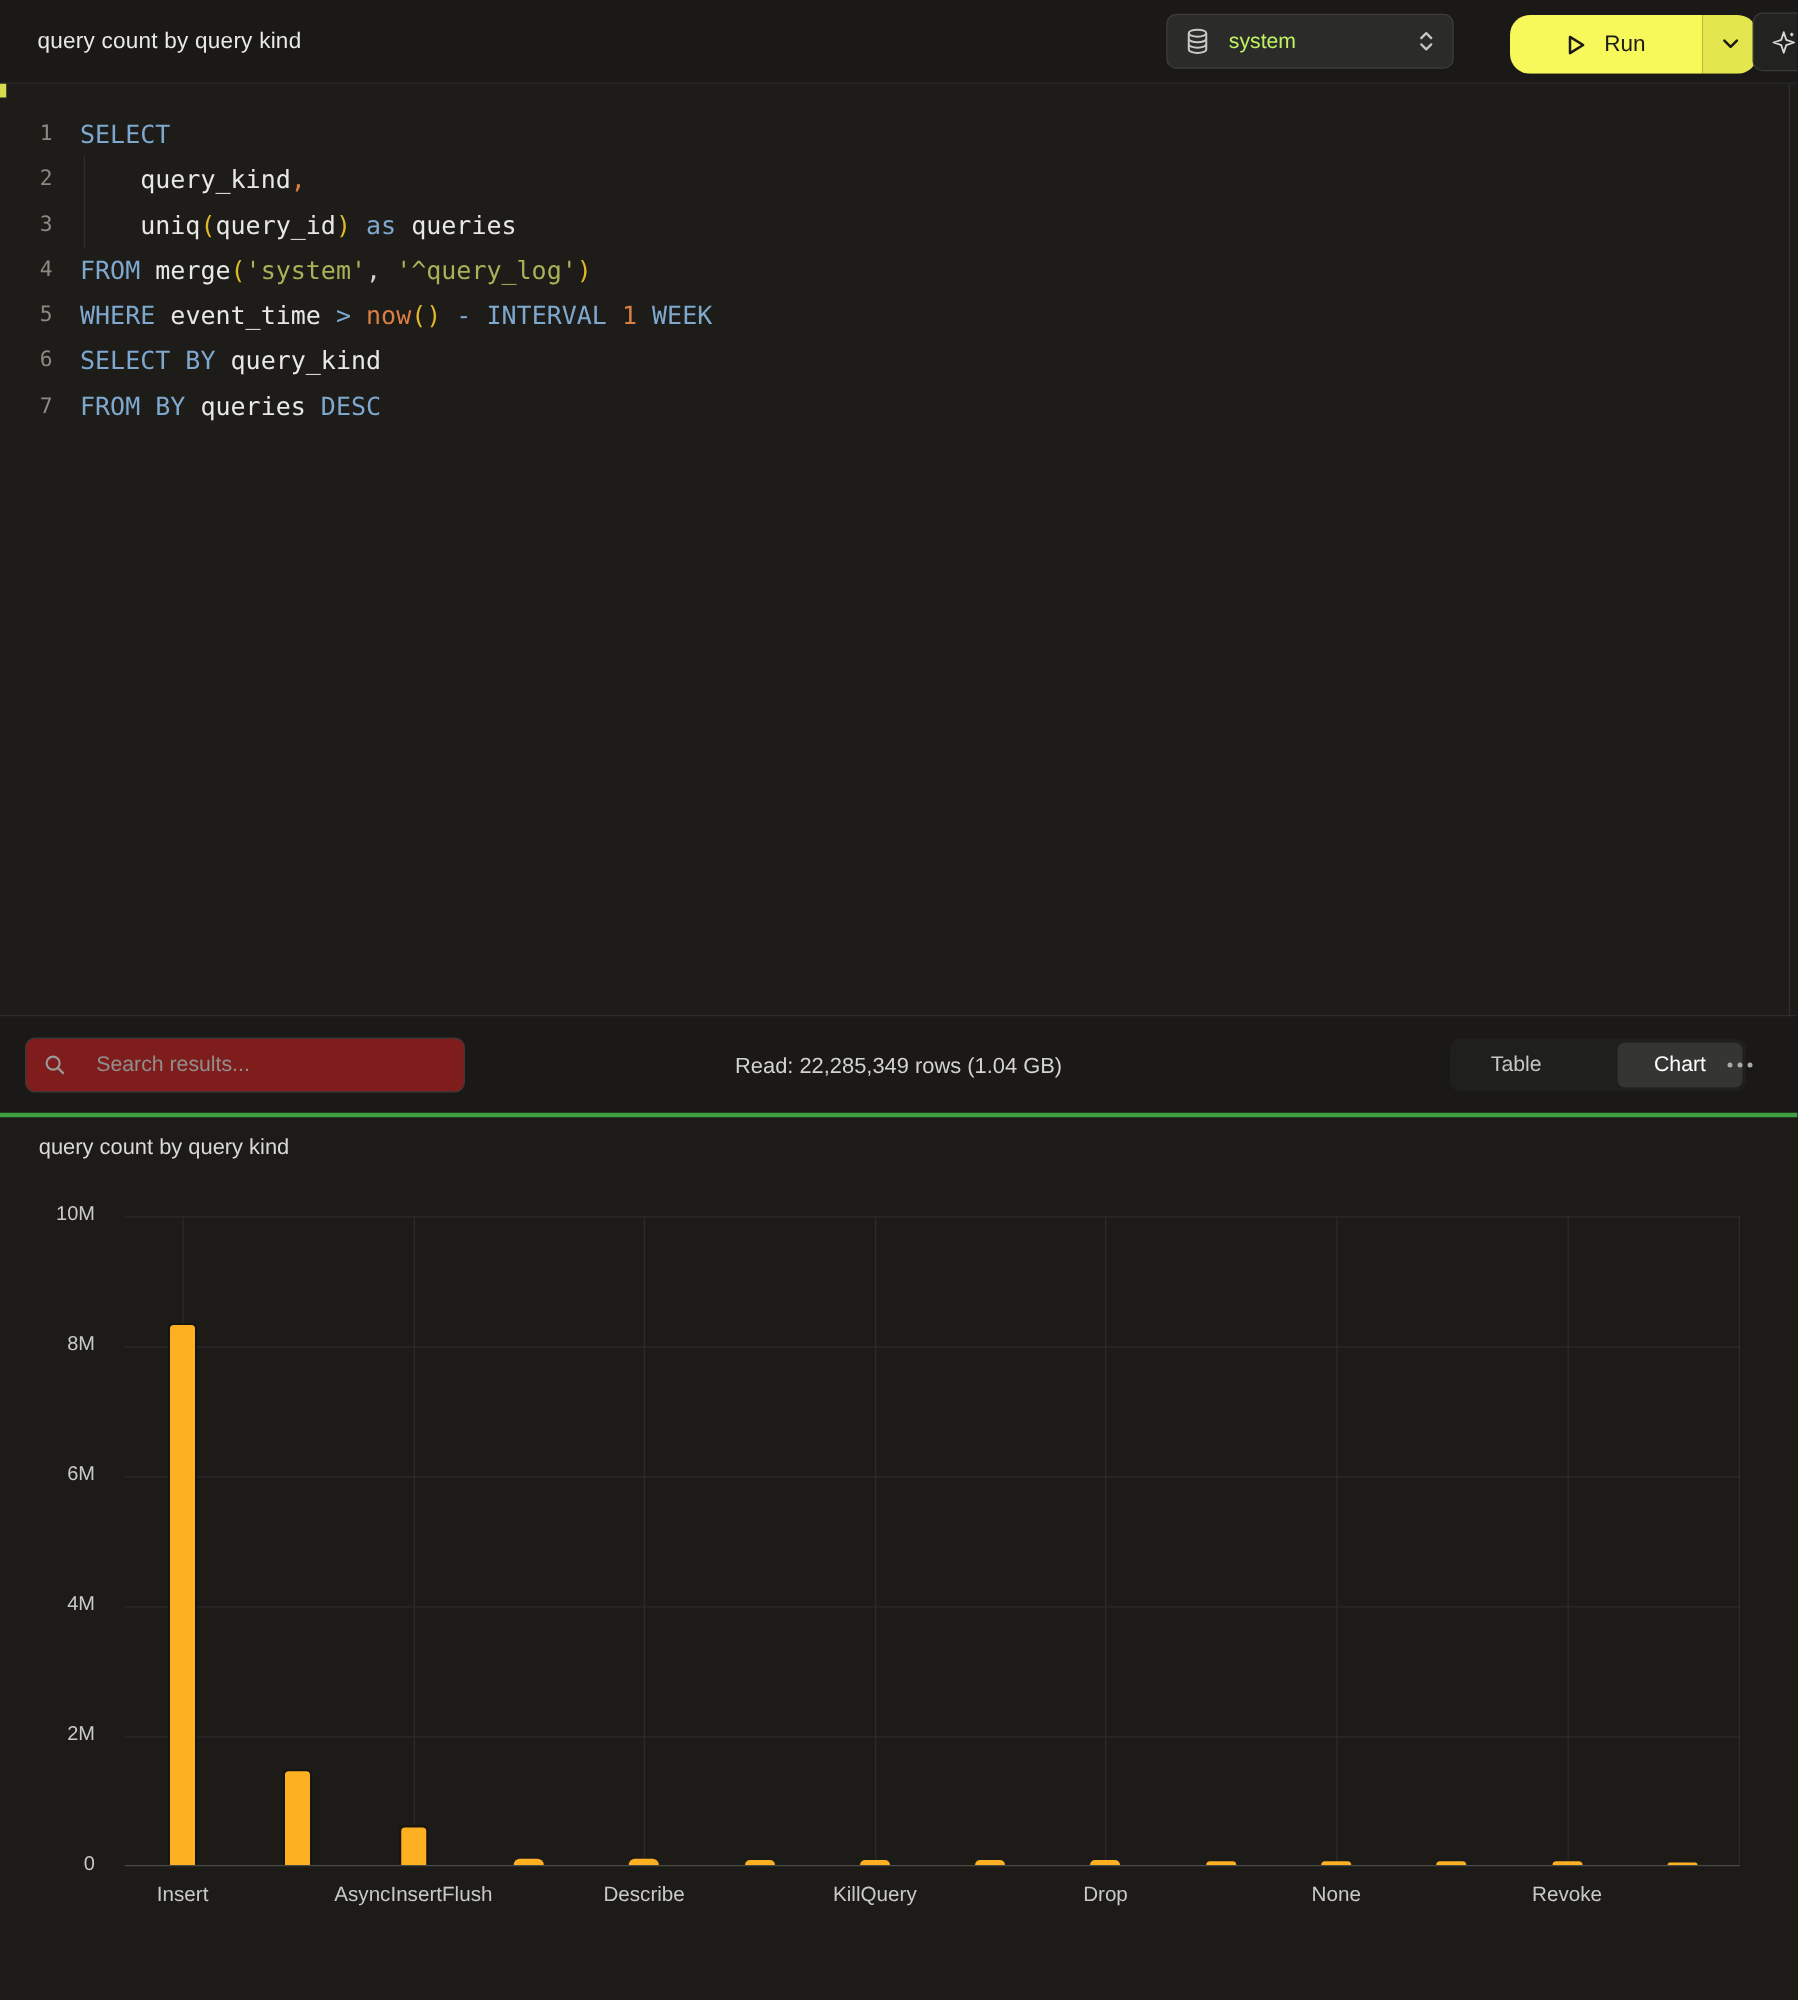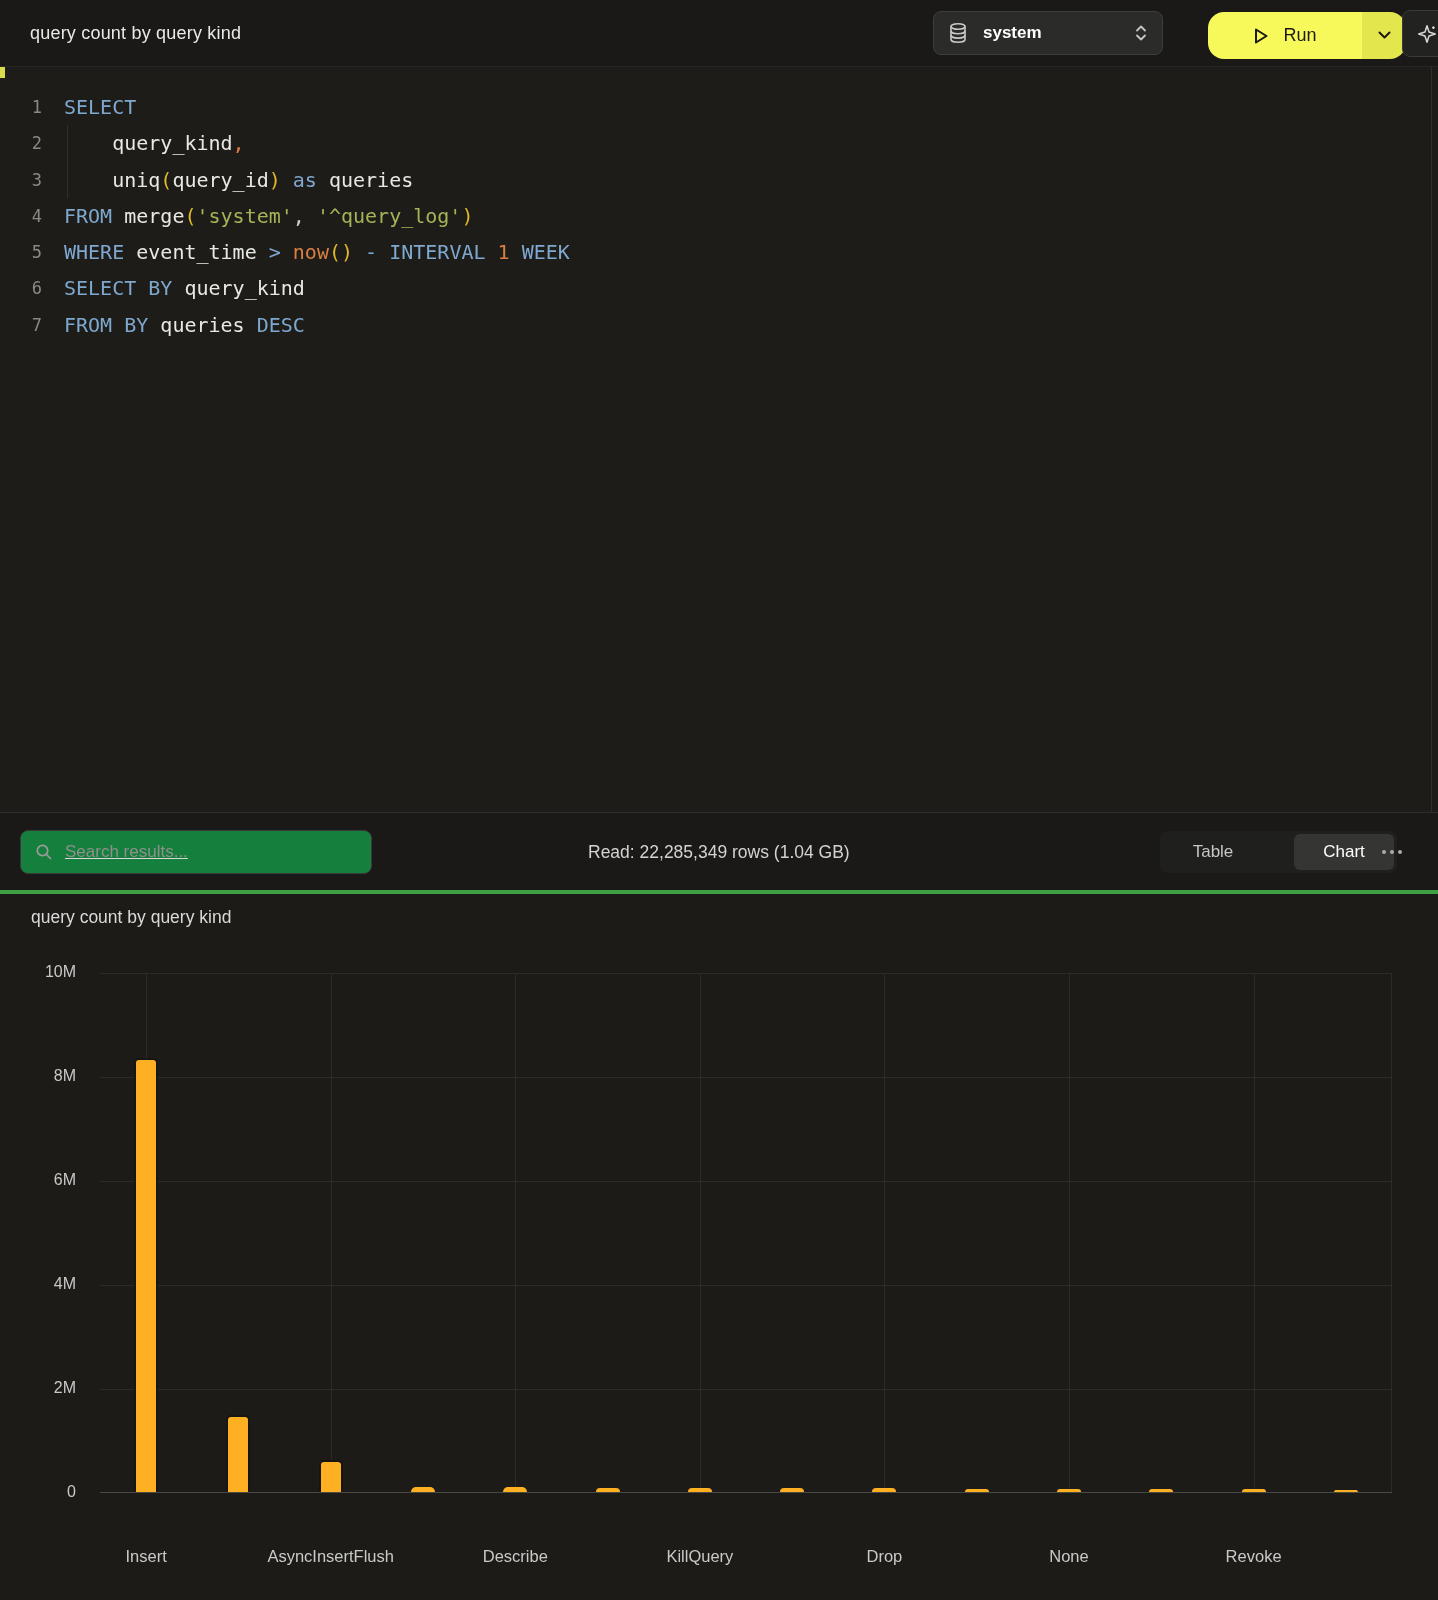--- a/index.html
+++ b/index.html
@@ -7,21 +7,21 @@
               font-family:"Liberation Sans", sans-serif; }
   .app { position:relative; width:1438px; height:1600px; }
 
   
   .topbar { position:relative; width:100%; height:66px; background:#1a1917; }
   .page-title { position:absolute; left:30px; top:50%; transform:translateY(-50%);
                 color:#e9e9e7; font-size:18px; letter-spacing:.2px; }
   .db-select { position:absolute; left:933px; top:11px; width:230px; height:44px;
                background:#2b2b29; border:1px solid #3d3d3b; border-radius:8px;
                display:flex; align-items:center; padding:0 14px; cursor:pointer; }
-  .db-select .db-label { color:#ffffff; font-size:17px; margin-left:15px;font-weight:bold; }
+  .db-select .db-label { color:#bef264; font-size:17px; margin-left:15px; }
   .db-select .updown { margin-left:auto; }
   .run-btn { position:absolute; left:1208px; top:12px; width:198px; height:47px;
              border-radius:16px; overflow:hidden; display:flex; cursor:pointer; }
   .run-main { flex:1; background:#f7f95b; display:flex; align-items:center;
               justify-content:center; gap:14px; }
   .run-main .run-label { color:#1b1a15; font-size:18px; font-weight:500; }
   .run-caret { width:44px; background:#e3e74d; display:flex; align-items:center; justify-content:center; }
   .ai-btn { position:absolute; left:1402px; top:10px; width:50px; height:47px;
             background:#222220; border:1px solid #3a3a38; border-radius:8px;
             display:flex; align-items:center; justify-content:center; cursor:pointer; }
@@ -41,23 +41,23 @@
   .tk-pa { color:#e0b929; }
   .tk-st { color:#a6b457; }
   .tk-or { color:#dc7f43; }
   .tk-pl { color:#d2d2d0; }
 
   
   .toolbar { position:relative; width:100%; height:78px; background:#1a1917;
              border-top:1px solid #2c2c2a; }
   .search-wrap { position:absolute; left:20px; top:17px; width:352px; height:44px; }
   .search-wrap svg { position:absolute; left:15px; top:13px; }
-  .search-input { width:100%; height:100%; background:#15803d; border:1px solid #3a3a38;
-                  border-radius:8px; color:#d8d8d6; font-size:17px; padding:0 12px 0 44px;
-                  outline:none; font-family:"Liberation Sans", sans-serif;text-decoration:underline; }
+  .search-input { width:100%; height:100%; background:#7f1d1d; border:1px solid #3a3a38;
+                  border-radius:8px; color:#d8d8d6; font-size:17px; padding:0 12px 0 56px;
+                  outline:none; font-family:"Liberation Sans", sans-serif; }
   .search-input::placeholder { color:#8f8f8d; }
   .stat { position:absolute; top:0; height:78px; display:flex; align-items:center;
           color:#d3d3d1; font-size:17.5px; }
   .stat.elapsed { left:405px; }
   .stat.read { left:588px; }
   .view-toggle { position:absolute; left:1160px; top:18px; height:42px; background:#1f1f1d;
                  border-radius:8px; display:flex; padding:3px;gap:31px; }
   .view-toggle .seg { min-width:100px; padding:0 18px; display:flex; align-items:center;
                       justify-content:center; font-size:17px; color:#c6c6c4;
                       border-radius:6px; cursor:pointer; }
@@ -75,21 +75,21 @@
   .yaxis { position:absolute; left:0; top:79px; width:80px; height:520px; }
   .yaxis .ytick { position:absolute; right:4px; width:76px; text-align:right;
                   color:#c9c9c7; font-size:16px; }
   .plot { position:absolute; left:100px; top:79px; width:1292px; height:520px; }
   .hgrid { position:absolute; left:0; width:100%; height:1px; background:#2b2b29; }
   .vgrid { position:absolute; top:0; width:1px; height:100%; background:#2b2b29; }
   .baseline { position:absolute; left:0; bottom:0; width:100%; height:1px; background:#4a4a44; }
   .bar { position:absolute; bottom:1px; width:24px; background:#fdb022;
          border-radius:5px 5px 0 0; cursor:pointer; }
   .bar.outlined { border:2px solid #161511; border-bottom:none; }
-  .xlabels { position:absolute; left:100px; top:613px; width:1292px; height:30px;margin-top:40px; }
+  .xlabels { position:absolute; left:100px; top:613px; width:1292px; height:30px; }
   .xlabel { position:absolute; width:180px; text-align:center; color:#c9c9c7; font-size:16.5px; }
 </style>
 </head>
 <body>
 
 <div class="app">
 
   <header class="topbar">
     <div class="page-title">query count by query kind</div>
 

